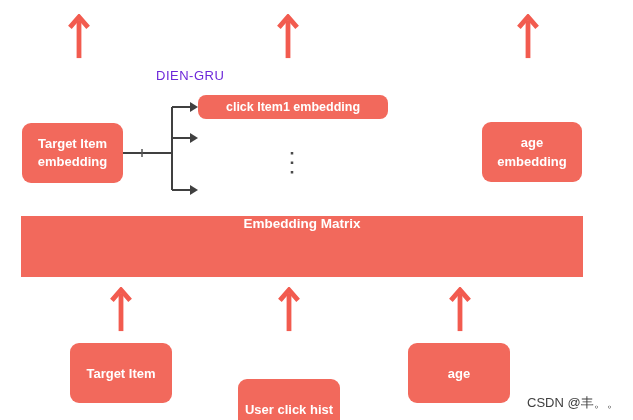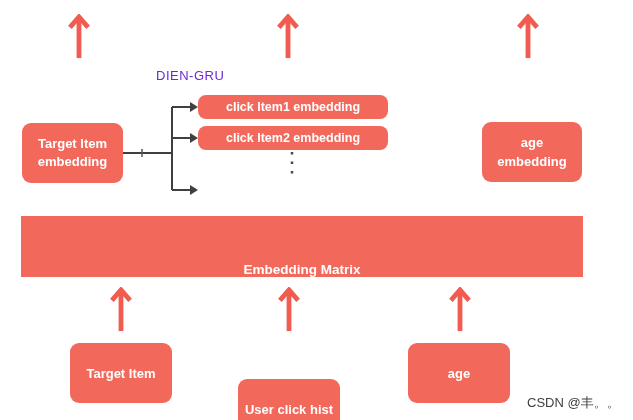--- a/index.html
+++ b/index.html
@@ -18,21 +18,21 @@
   .node-age-emb{left:482px;top:122px;width:100px;height:60px;font-size:13px;line-height:19px;}
   .click-box{
     position:absolute;left:198px;width:190px;height:24px;background:#F2695C;color:#fff;
     border-radius:8px;font-size:12.5px;font-weight:bold;text-align:center;line-height:24px;
   }
   .click-1{top:95px;}
   .click-2{top:126px;}
   .click-3{top:178px;}
   .matrix{
     position:absolute;left:21px;top:216px;width:562px;height:61px;background:#F2695C;
-    color:#fff;font-size:13.5px;font-weight:bold;display:flex;align-items:flex-end;justify-content:center;
+    color:#fff;font-size:13.5px;font-weight:bold;display:flex;align-items:flex-start;justify-content:center;
   }
   .input-box{
     position:absolute;top:343px;width:102px;height:60px;background:#F2695C;color:#fff;
     border-radius:9px;font-size:13px;font-weight:bold;display:flex;align-items:center;justify-content:center;
   }
   .input-1{left:70px;}
   .input-2{left:238px;margin-top:36px;}
   .input-3{left:408px;}
   .gru-label{
     position:absolute;left:156px;top:68px;font-size:13px;color:#6d28d9;letter-spacing:0.5px;
@@ -81,21 +81,20 @@
     <polygon points="190,185 190,195 198,190" fill="#404040"></polygon>
     <line x1="292" y1="152" x2="292" y2="177" stroke="#4a4a4a" stroke-width="2.5" stroke-dasharray="2.5 7"></line>
   </svg>
 
   <div class="node node-target-emb">
     <span>Target Item</span>
     <span>embedding</span>
   </div>
 
   <div class="click-box click-1">click Item1 embedding</div>
-  <div class="click-box click-2">click Item2 embedding</div>
 
   <div class="node node-age-emb">
     <span>age</span>
     <span>embedding</span>
   </div>
 
   <div class="matrix">
     <span>Embedding Matrix</span>
   </div>
 

